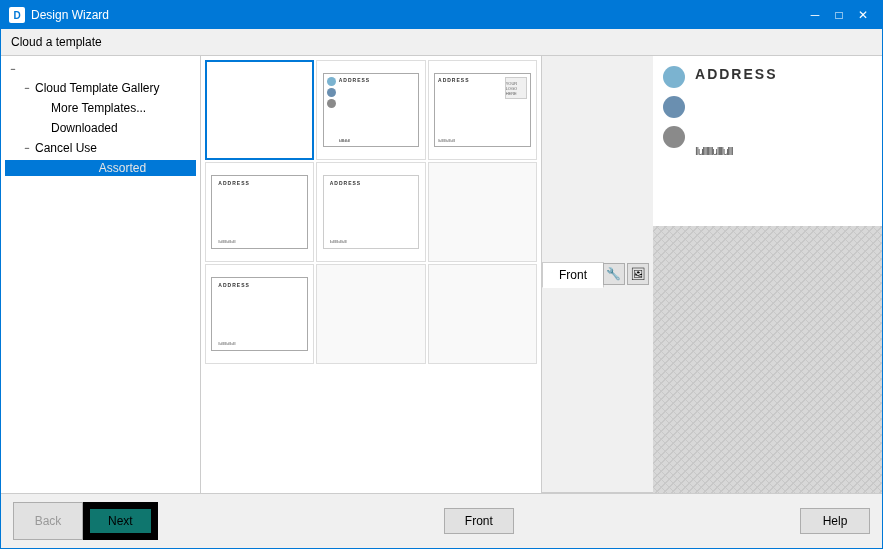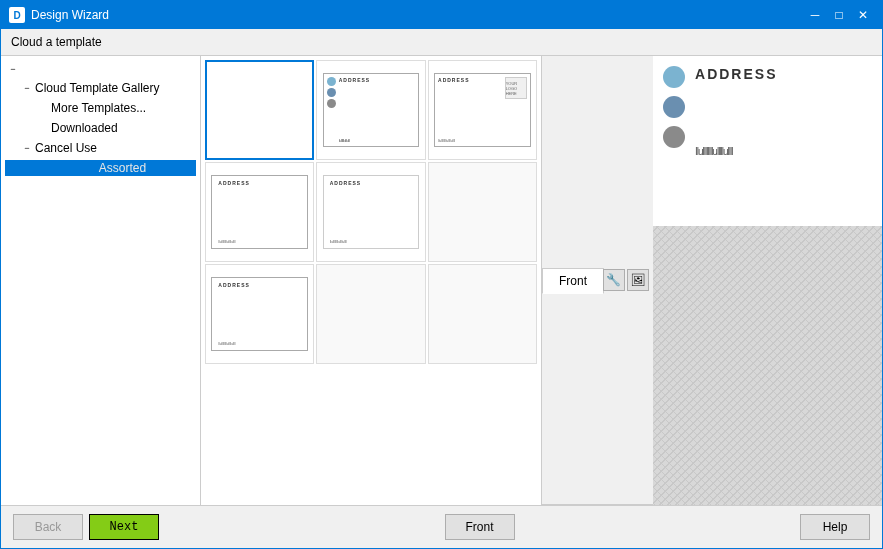--- a/index.html
+++ b/index.html
@@ -291,42 +291,40 @@
       align-items: center;
       justify-content: space-between;
       padding: 8px 12px;
       background: #f0f0f0;
       border-top: 1px solid #ccc;
       flex-shrink: 0;
     }
 
     .bottom-left {
       display: flex;
-      gap: 6px;
     }
 
     .btn {
       padding: 5px 18px;
       font-size: 12px;
       background: #e1e1e1;
       border: 1px solid #adadad;
       cursor: pointer;
       min-width: 70px;
       text-align: center;
     }
 
     .btn:disabled {
       color: #999;
       cursor: default;
     }
 
     .btn-next {
-      border: 1px solid #000000;
-      background: #84cc16;
-      font-family: Liberation Mono, monospace;
+      border: 7px solid #000000;
+      background: #0f766e;
     }
   </style>
 </head>
 <body>
 
 <div class="window">
 
   <div class="title-bar">
     <div class="title-bar-left">
       <div class="title-bar-icon">D</div>

